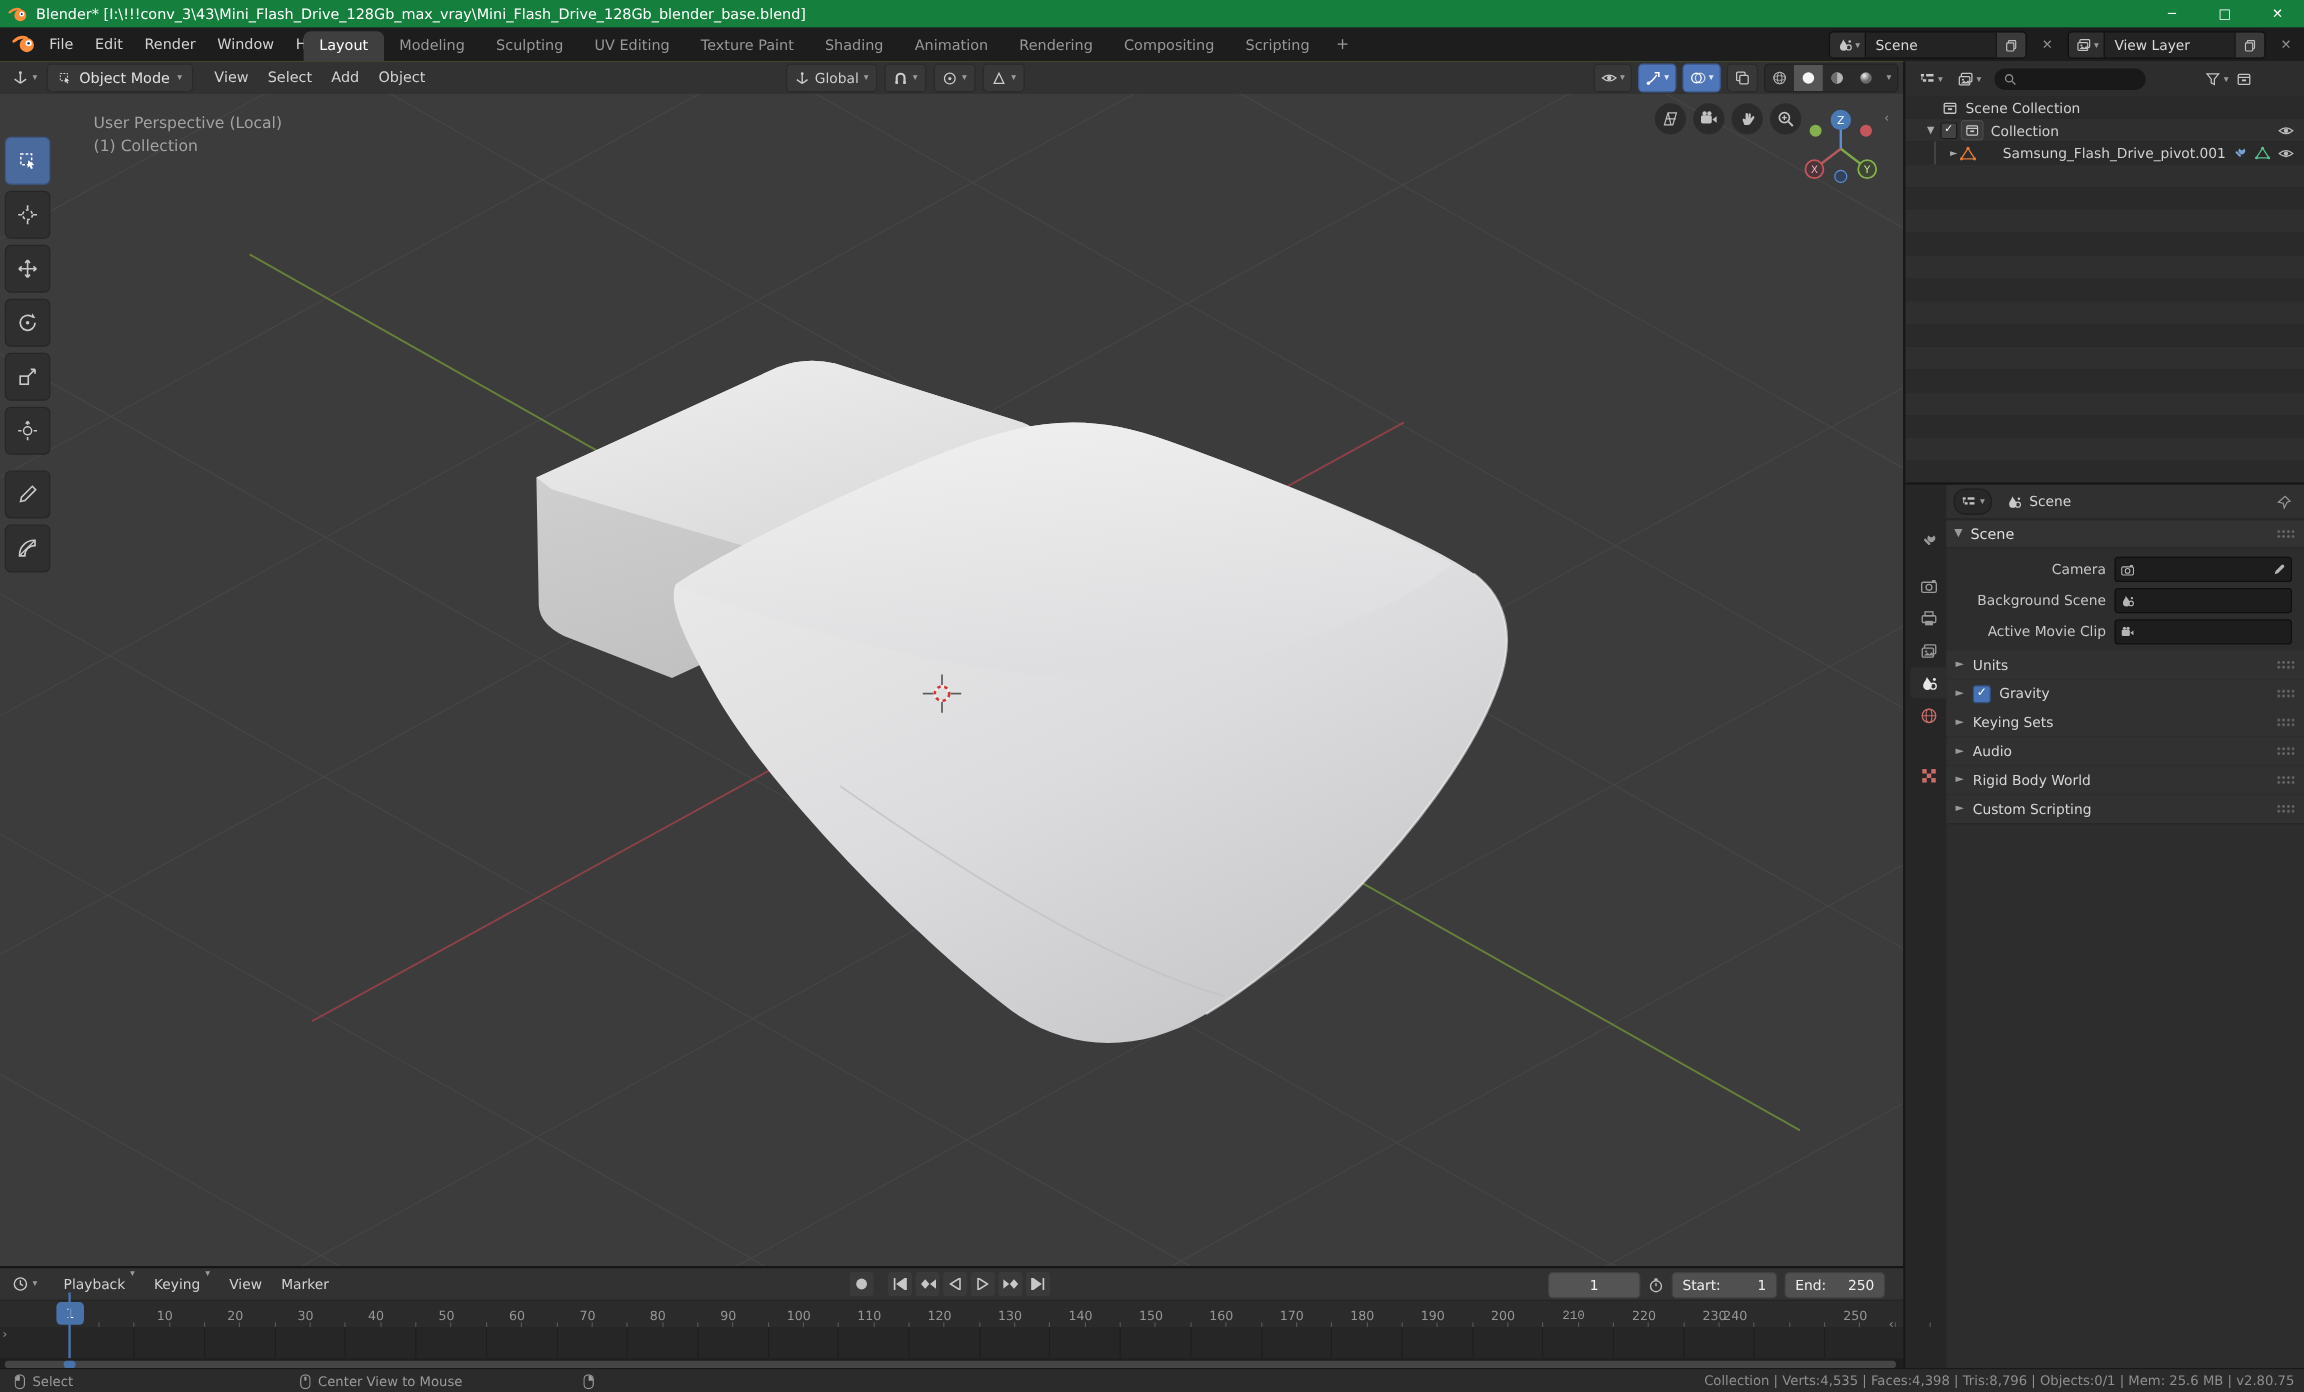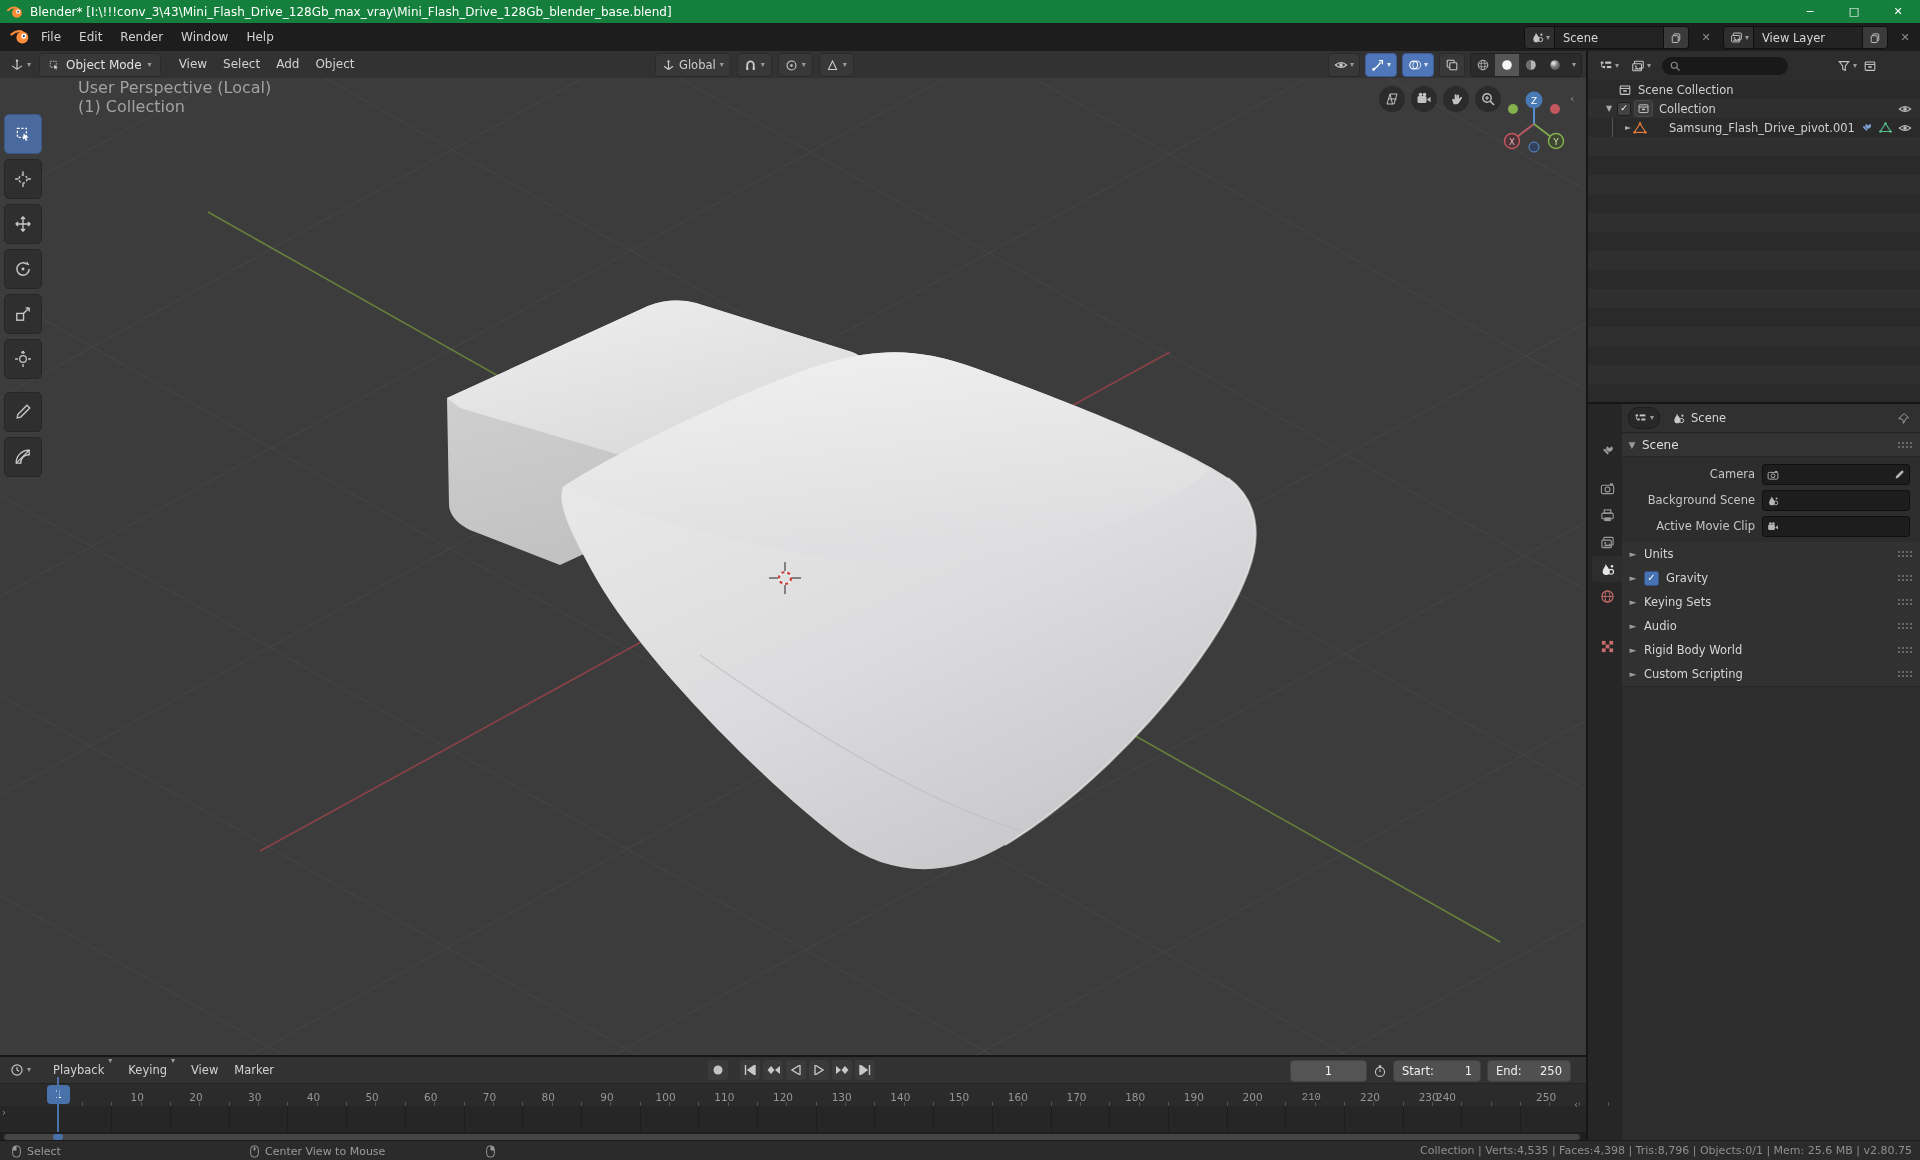--- a/index.html
+++ b/index.html
@@ -58,21 +58,21 @@
     color:#c8c8c8;background:#383838;border:1px solid #2a2a2a;}
   .tog-btn.blue{background:#4F76B8;border-color:#3c5c94;color:#fff;}
   .shading-group{display:flex;align-items:center;height:22px;background:#2b2b2b;
     border:1px solid #222;border-radius:4px;overflow:hidden;}
   .shade-btn{width:24px;height:22px;display:flex;align-items:center;justify-content:center;}
   .shade-btn.active{background:#565656;}
 
   
   #vp-canvas{position:absolute;left:0;top:78px;width:1586px;height:977px;background:#3c3c3c;
     overflow:hidden;}
-  #vp-overlay-text{position:absolute;left:78px;top:0;color:#a2a2a2;font-size:16px;
+  #vp-overlay-text{position:absolute;left:78px;top:16px;color:#a2a2a2;font-size:13px;
     line-height:19px;}
   
   #toolbar{position:absolute;left:4px;top:14px;width:38px;}
   .tool-btn{position:absolute;left:0;width:36px;height:38px;border-radius:5px;background:#2f2f2f;
     border:1px solid #262626;display:flex;align-items:center;justify-content:center;color:#c8c8c8;}
   .tool-btn.active{background:#4A6A9D;border-color:#3b5785;color:#fff;}
   
   .nav-btn{position:absolute;width:26px;height:26px;border-radius:13px;background:rgba(30,30,30,.55);
     display:flex;align-items:center;justify-content:center;color:#c2c2c2;}
   #edge-toggle{position:absolute;left:1570px;top:14px;color:#8d8d8d;font-size:11px;}
@@ -394,20 +394,33 @@
       <svg width="22" height="17">
         <use href="#i-blender"></use>
       </svg>
     </span>
   <div id="topbar-menus">
       <div class="menu-item">File</div>
       <div class="menu-item">Edit</div>
       <div class="menu-item">Render</div>
       <div class="menu-item">Window</div>
       <div class="menu-item">Help</div>
+    </div>
+  <div id="ws-tabs">
+      <div class="ws-tab active">Layout</div>
+      <div class="ws-tab">Modeling</div>
+      <div class="ws-tab">Sculpting</div>
+      <div class="ws-tab">UV Editing</div>
+      <div class="ws-tab">Texture Paint</div>
+      <div class="ws-tab">Shading</div>
+      <div class="ws-tab">Animation</div>
+      <div class="ws-tab">Rendering</div>
+      <div class="ws-tab">Compositing</div>
+      <div class="ws-tab">Scripting</div>
+      <div class="ws-add">+</div>
     </div>
   <div id="topbar-right">
     <div class="id-selector">
       <span class="id-icon-btn">
           <svg width="13" height="13" style="color:#c5c5c5">
             <use href="#i-droplet"></use>
           </svg>
           <span class="chev">▾</span>
         </span>
       <span class="id-name">Scene</span>

